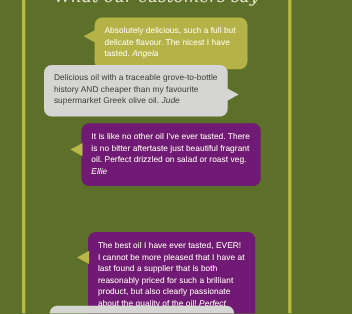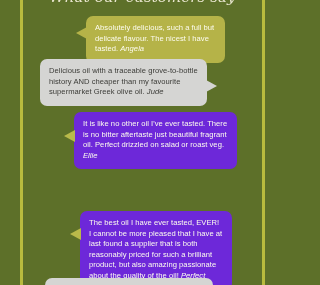--- a/index.html
+++ b/index.html
@@ -61,21 +61,21 @@
   }
   .bubble p {
     margin: 0;
   }
   .bubble .author {
     font-style: italic;
   }
 
   .bubble.olive  { background: #b5b348; color: #fdfcef; }
   .bubble.grey   { background: #d5d5d3; color: #3c3c38; }
-  .bubble.yellow { background: #6d28d9; color: #fdfcef; }
+  .bubble.yellow { background: #701a75; color: #fdfcef; }
 
   
   .tail {
     position: absolute;
     width: 0;
     height: 0;
     border-style: solid;
   }
   .tail.left {
     border-width: 6px 11px 6px 0;
@@ -131,20 +131,20 @@
   </div>
 
   <div class="bubble yellow" id="bubble-3">
     <span class="tail left"></span>
     <p><span>It is like no other oil I've ever tasted. There is no bitter aftertaste just beautiful fragrant oil. Perfect drizzled on salad or roast veg.</span> <span class="author">Ellie</span></p>
   </div>
 
 
   <div class="bubble yellow" id="bubble-5">
     <span class="tail left"></span>
-    <p><span>The best oil I have ever tasted, EVER! I cannot be more pleased that I have at last found a supplier that is both reasonably priced for such a brilliant product, but also amazing passionate about the quality of the oil!</span> <span class="author">Perfect</span></p>
+    <p><span>The best oil I have ever tasted, EVER! I cannot be more pleased that I have at last found a supplier that is both reasonably priced for such a brilliant product, but also clearly passionate about the quality of the oil!</span> <span class="author">Perfect</span></p>
   </div>
 
   <div class="bubble grey" id="bubble-6">
     <p><span></span></p>
   </div>
 
 </div>
 
 </body></html>

